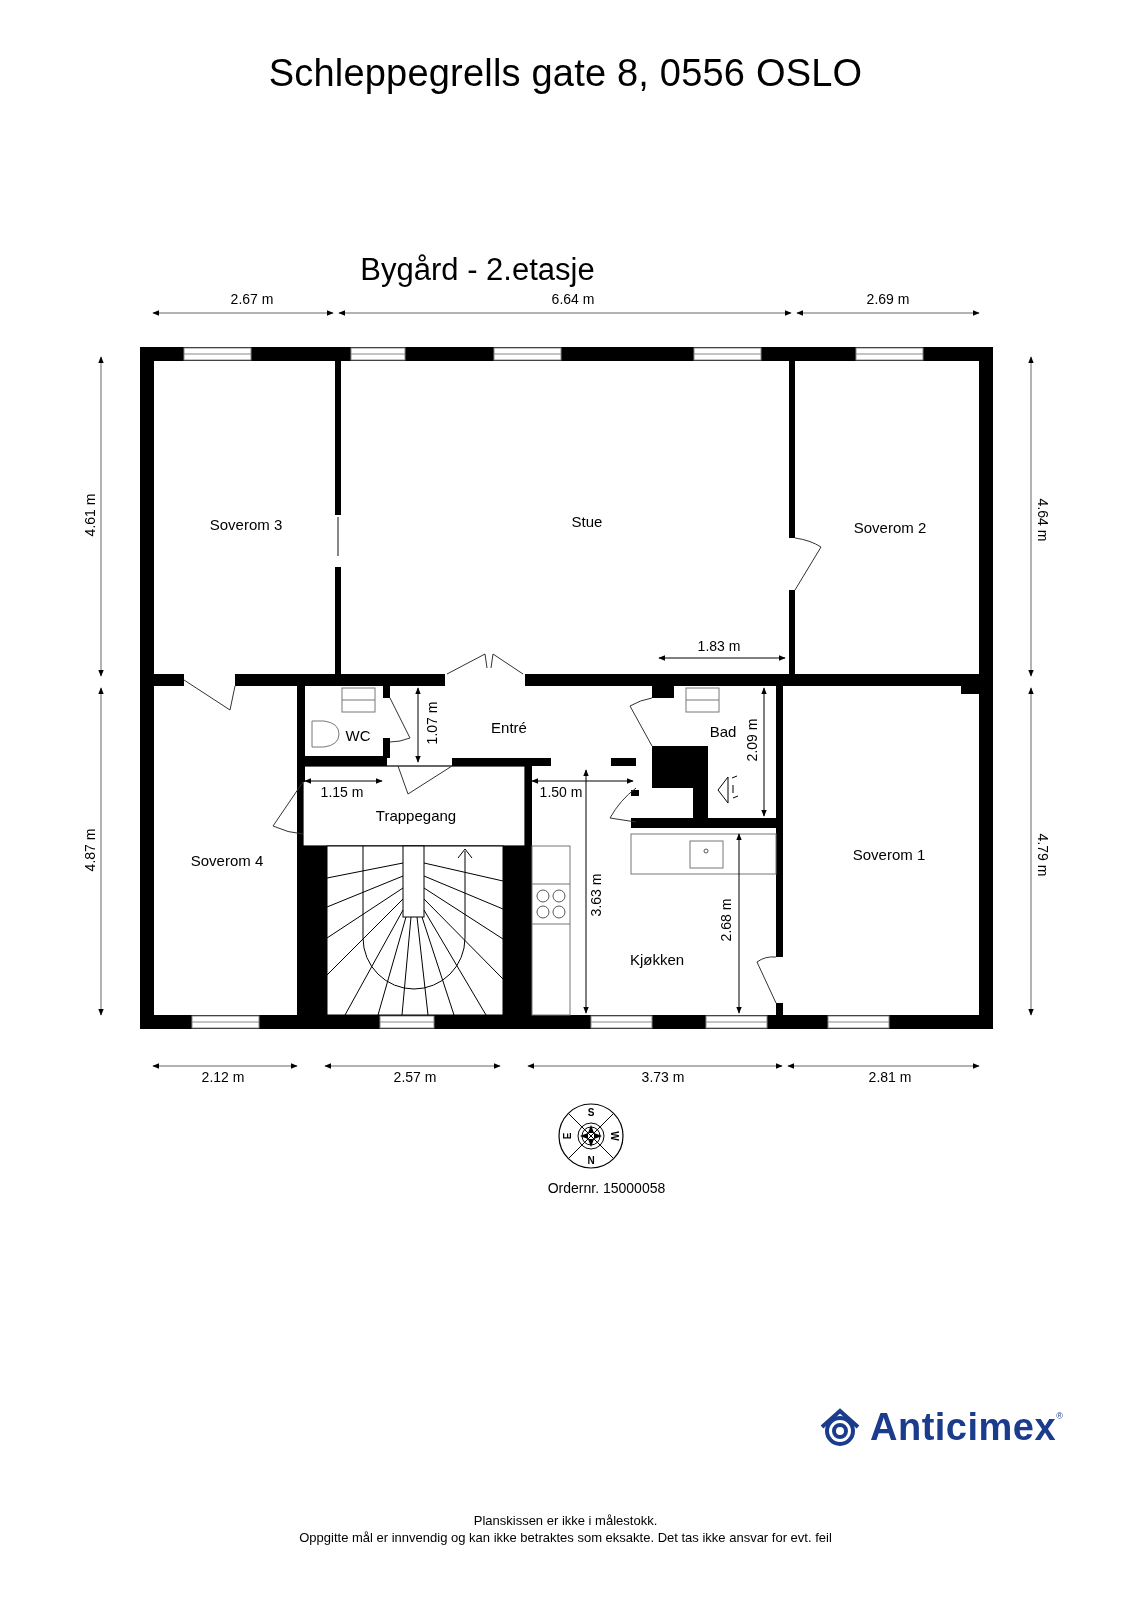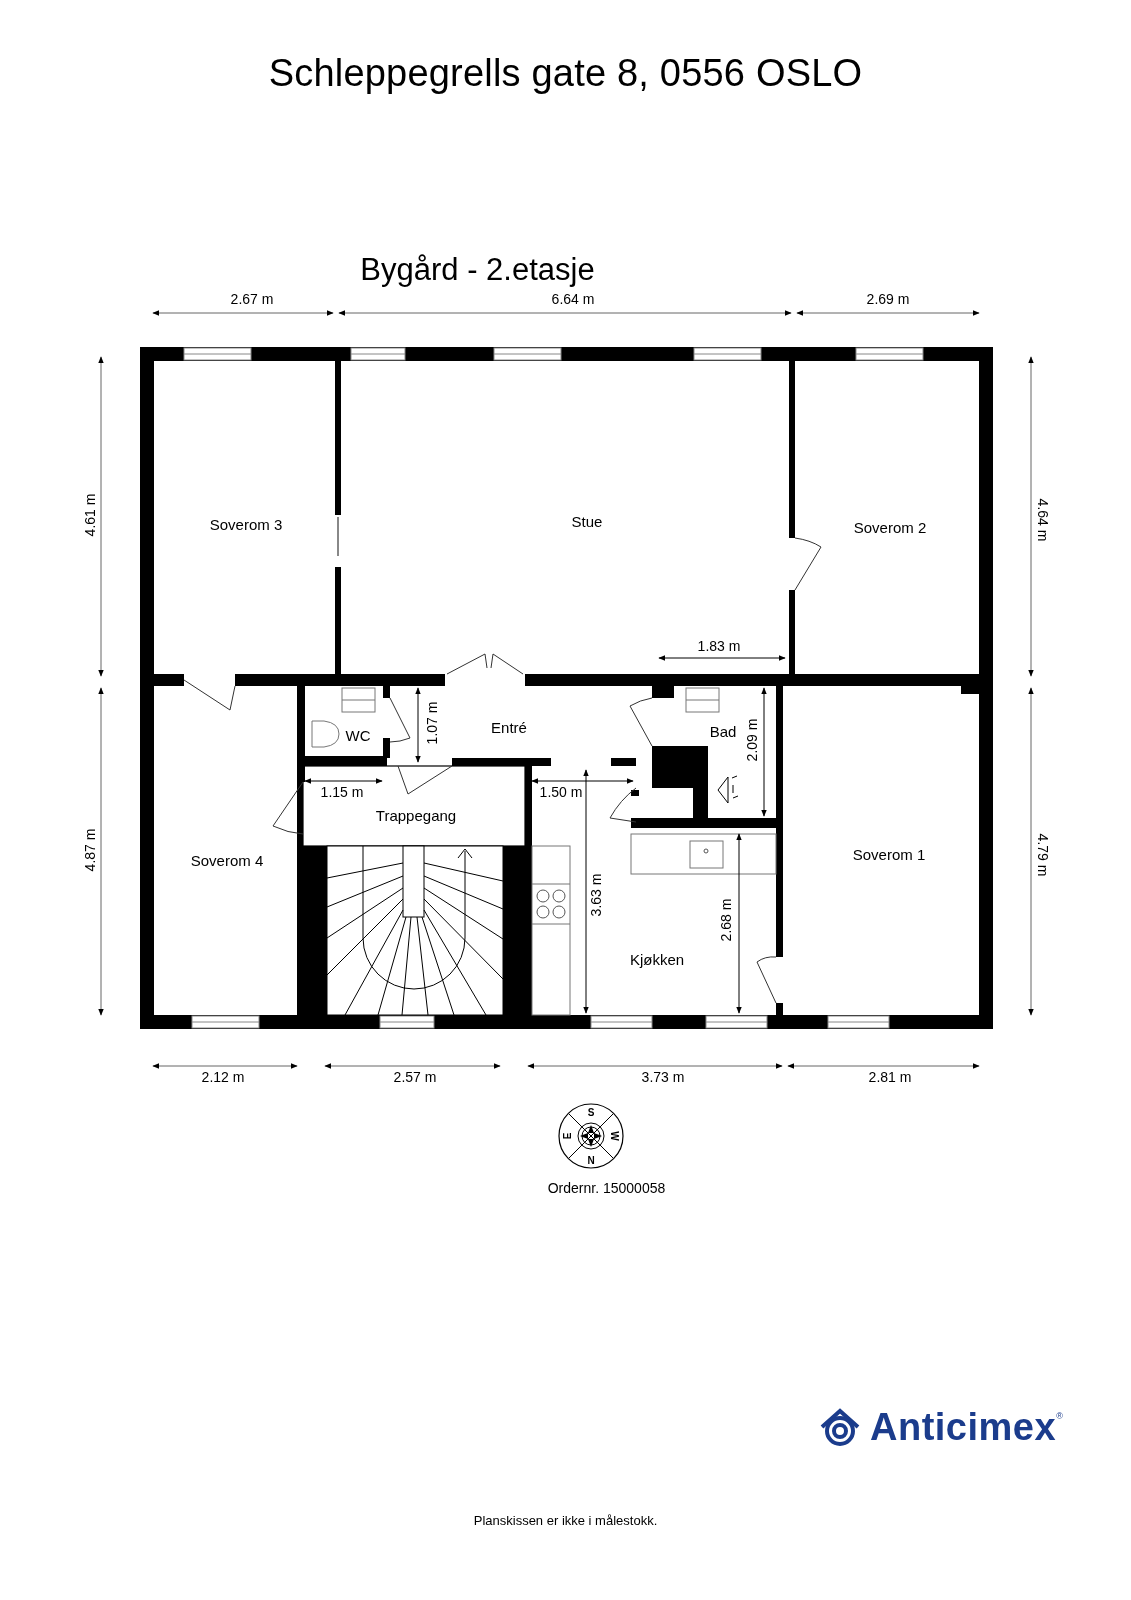--- a/index.html
+++ b/index.html
@@ -264,13 +264,14 @@
       <circle cx="22" cy="24" r="13"></circle>
       <circle cx="22" cy="24" r="6"></circle>
     </g>
   </svg>
   <span class="logo-text">Anticimex</span>
   <span class="logo-reg">®</span>
 </div>
 
 <div class="abs disclaimer">
   <div>Planskissen er ikke i målestokk.</div>
+  <div>Oppgitte mål er innvendig og kan ikke betraktes som eksakte. Det tas ikke ansvar for evt. feil</div>
 </div>
 
 </body></html>

